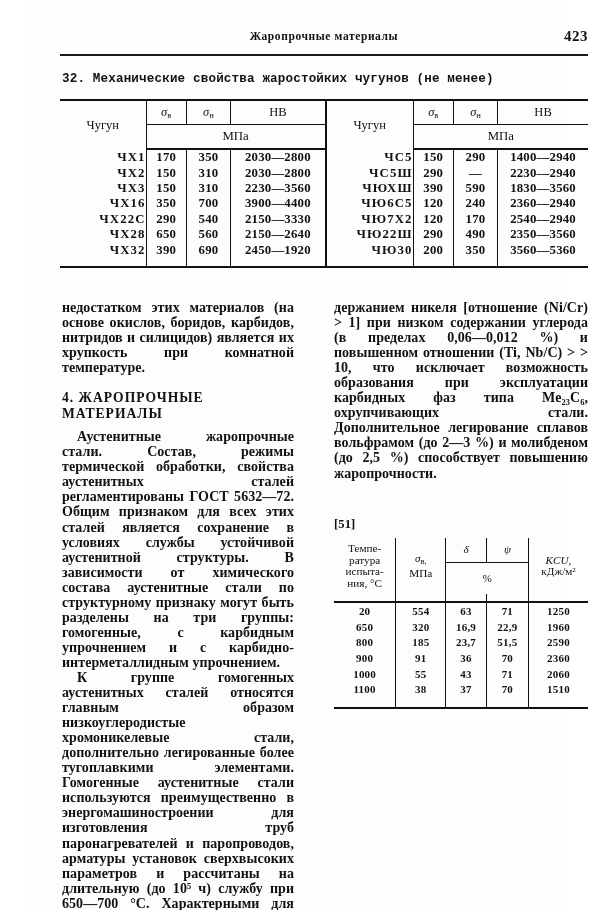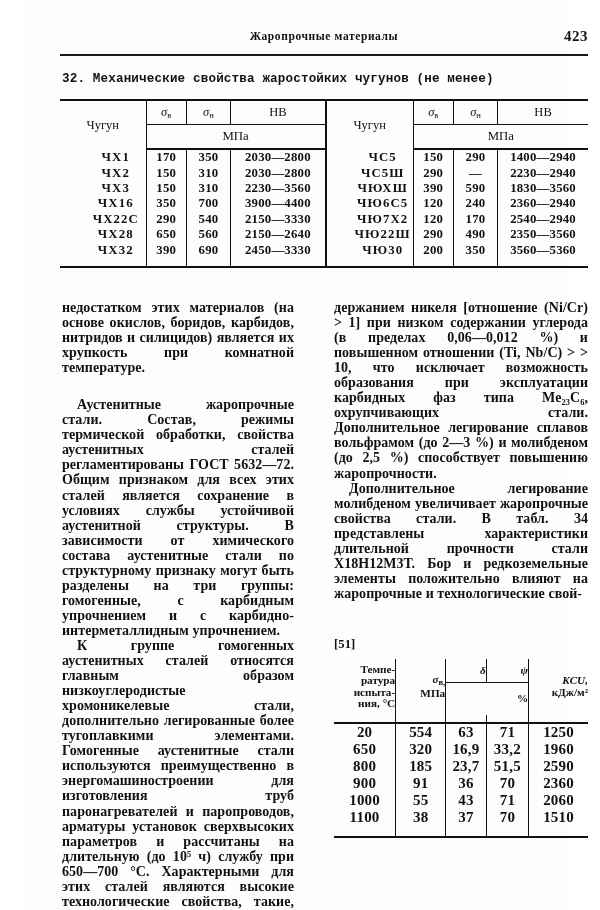--- a/index.html
+++ b/index.html
@@ -97,21 +97,21 @@
     height: 23px;
   }
   .drow td {
     height: 15.4px;
     font-size: 12.8px;
     text-align: center;
     font-weight: bold;
     letter-spacing: .2px;
   }
   .drow td.name {
-    text-align: center;
+    text-align: right;
     padding-left: 26px;
     letter-spacing: 1.1px;
   }
   .sig { font-style: italic; font-family: "Liberation Serif", serif;}
   .sub { font-size: 8.6px; vertical-align: -0.22em; font-style: normal;}
 
   
   .colL {
     position: absolute;
     left: 38px; top: 300px;
@@ -158,26 +158,25 @@
   }
   .t33 table {
     border-collapse: collapse;
     width: 254px;
     font-size: 11.6px;
   }
   .t33 td { padding: 0; vertical-align: middle; text-align: center; }
   .t33 .hc {
     font-size: 11.2px;
     line-height: 11.6px;
-    font-weight: bold;
-    text-align: right;
+    font-weight: normal;
   }
   .t33 .drow td {
     height: 15.6px;
-    font-size: 15px;
+    font-size: 11px;
     font-weight: bold;
   }
   .kcu-i { font-style: italic; }
 </style>
 </head>
 <body>
 
 <div class="page">
 
   <div class="runhead">
@@ -272,21 +271,21 @@
         <td class="vl">2150—2640</td>
         <td class="name vmid vr">ЧЮ22Ш</td>
         <td>290</td>
         <td class="vl">490</td>
         <td class="vl">2350—3560</td>
       </tr>
       <tr class="drow">
         <td class="name vr">ЧХ32</td>
         <td>390</td>
         <td class="vl">690</td>
-        <td class="vl">2450—3330</td>
+        <td class="vl">2450—1920</td>
         <td class="name vmid vr">ЧЮ30</td>
         <td>200</td>
         <td class="vl">350</td>
         <td class="vl">3560—5360</td>
       </tr>
       <tr>
         <td class="vr bthick" style="height:8px;"></td>
         <td class="bthick"></td>
         <td class="vl bthick"></td>
         <td class="vl bthick"></td>
@@ -295,28 +294,28 @@
         <td class="vl bthick"></td>
         <td class="vl bthick"></td>
       </tr>
     </tbody>
       </table>
   </div>
 
   <div class="colL">
     <p class="para">недостатком этих материалов (на основе окислов, боридов, карбидов, нитридов и силицидов) является их хрупкость при комнатной температуре.</p>
     <div class="gap"></div>
+    <h2 class="sect">4. ЖАРОПРОЧНЫЕ МАТЕРИАЛЫ</h2>
     <div class="gap-s"></div>
     <p class="para ind">Аустенитные жаропрочные стали. Состав, режимы термической обработки, свойства аустенитных сталей регламентированы ГОСТ 5632—72. Общим признаком для всех этих сталей является сохранение в условиях службы устойчивой аустенитной структуры. В зависимости от химического состава аустенитные стали по структурному признаку могут быть разделены на три группы: гомогенные, с карбидным упрочнением и с карбидно-интерметаллидным упрочнением.</p>
     <p class="para ind">К группе гомогенных аустенитных сталей относятся главным образом низкоуглеродистые хромоникелевые стали, дополнительно легированные более тугоплавкими элементами. Гомогенные аустенитные стали используются преимущественно в энергомашиностроении для изготовления труб паронагревателей и паропроводов, арматуры установок сверхвысоких параметров и рассчитаны на длительную (до 10⁵ ч) службу при 650—700 °C. Характерными для этих сталей являются высокие технологические свойства, такие, как способность к горячей пластической деформации, прошиваемость при изготовлении цельнотянутых труб, свариваемость и др. Эти цели достигаются повышенным со-</p>
   </div>
 
   <div class="colR">
     <p class="para">держанием никеля [отношение (Ni/Cr) &gt; 1] при низком содержании углерода (в пределах 0,06—0,012 %) и повышенном отношении (Ti, Nb/C) &gt; &gt; 10, что исключает возможность образования при эксплуатации карбидных фаз типа Me₂₃C₆, охрупчивающих стали. Дополнительное легирование сплавов вольфрамом (до 2—3 %) и молибденом (до 2,5 %) способствует повышению жаропрочности.</p>
-    <p class="para ind">Дополнительное легирование молибденом увеличивает жаропрочные свойства стали. В табл. 34 представлены характеристики длительной прочности стали Х18Н12М3Т. Бор и редкоземельные элементы положительно влияют на жаропрочные и технологические свой-</p>
 
     <div class="gap-s"></div>
     <div class="cap33">
       <br>
       <br>
       <span>[51]</span>
     </div>
 
     <div class="t33">
       <table>
@@ -359,21 +358,21 @@
           <td class="vr">20</td>
           <td class="vr">554</td>
           <td>63</td>
           <td class="vl">71</td>
           <td class="vl">1250</td>
         </tr>
         <tr class="drow">
           <td class="vr">650</td>
           <td class="vr">320</td>
           <td>16,9</td>
-          <td class="vl">33,2</td>
+          <td class="vl">22,9</td>
           <td class="vl">1960</td>
         </tr>
         <tr class="drow">
           <td class="vr">800</td>
           <td class="vr">185</td>
           <td>23,7</td>
           <td class="vl">51,5</td>
           <td class="vl">2590</td>
         </tr>
         <tr class="drow">

